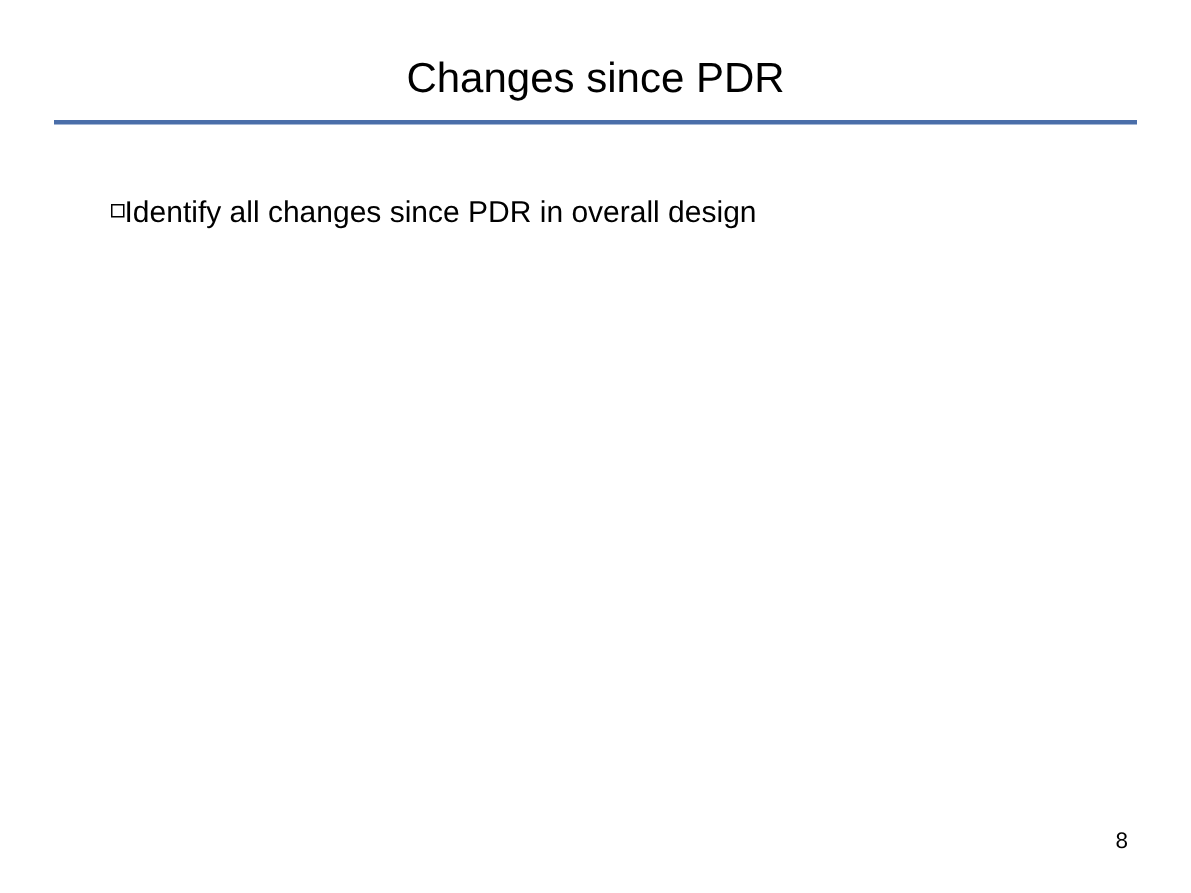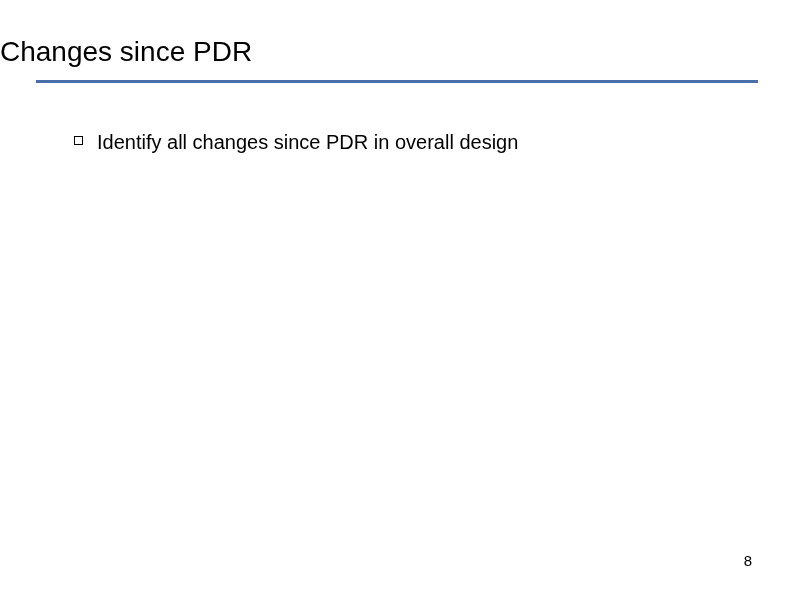--- a/index.html
+++ b/index.html
@@ -8,41 +8,41 @@
     width: 794px;
     height: 595px;
     position: relative;
     background: #fff;
   }
   .title {
     position: absolute;
     top: 36px;
     left: 0;
     width: 794px;
+    text-align: center;
     font-size: 28px;
     font-weight: 400;
   }
   .divider {
     position: absolute;
     top: 80px;
     left: 36px;
     width: 722px;
     height: 0;
     border-top: 3px solid #4a6ea9;
   }
   .content {
     position: absolute;
     top: 130px;
     left: 74px;
     right: 40px;
   }
   .bullet-row {
     display: flex;
     align-items: flex-start;
-    gap: 14px;
   }
   .bullet {
     width: 9px;
     height: 9px;
     border: 1px solid #000;
     margin-top: 6px;
     flex-shrink: 0;
   }
   .bullet-text {
     font-size: 20px;

